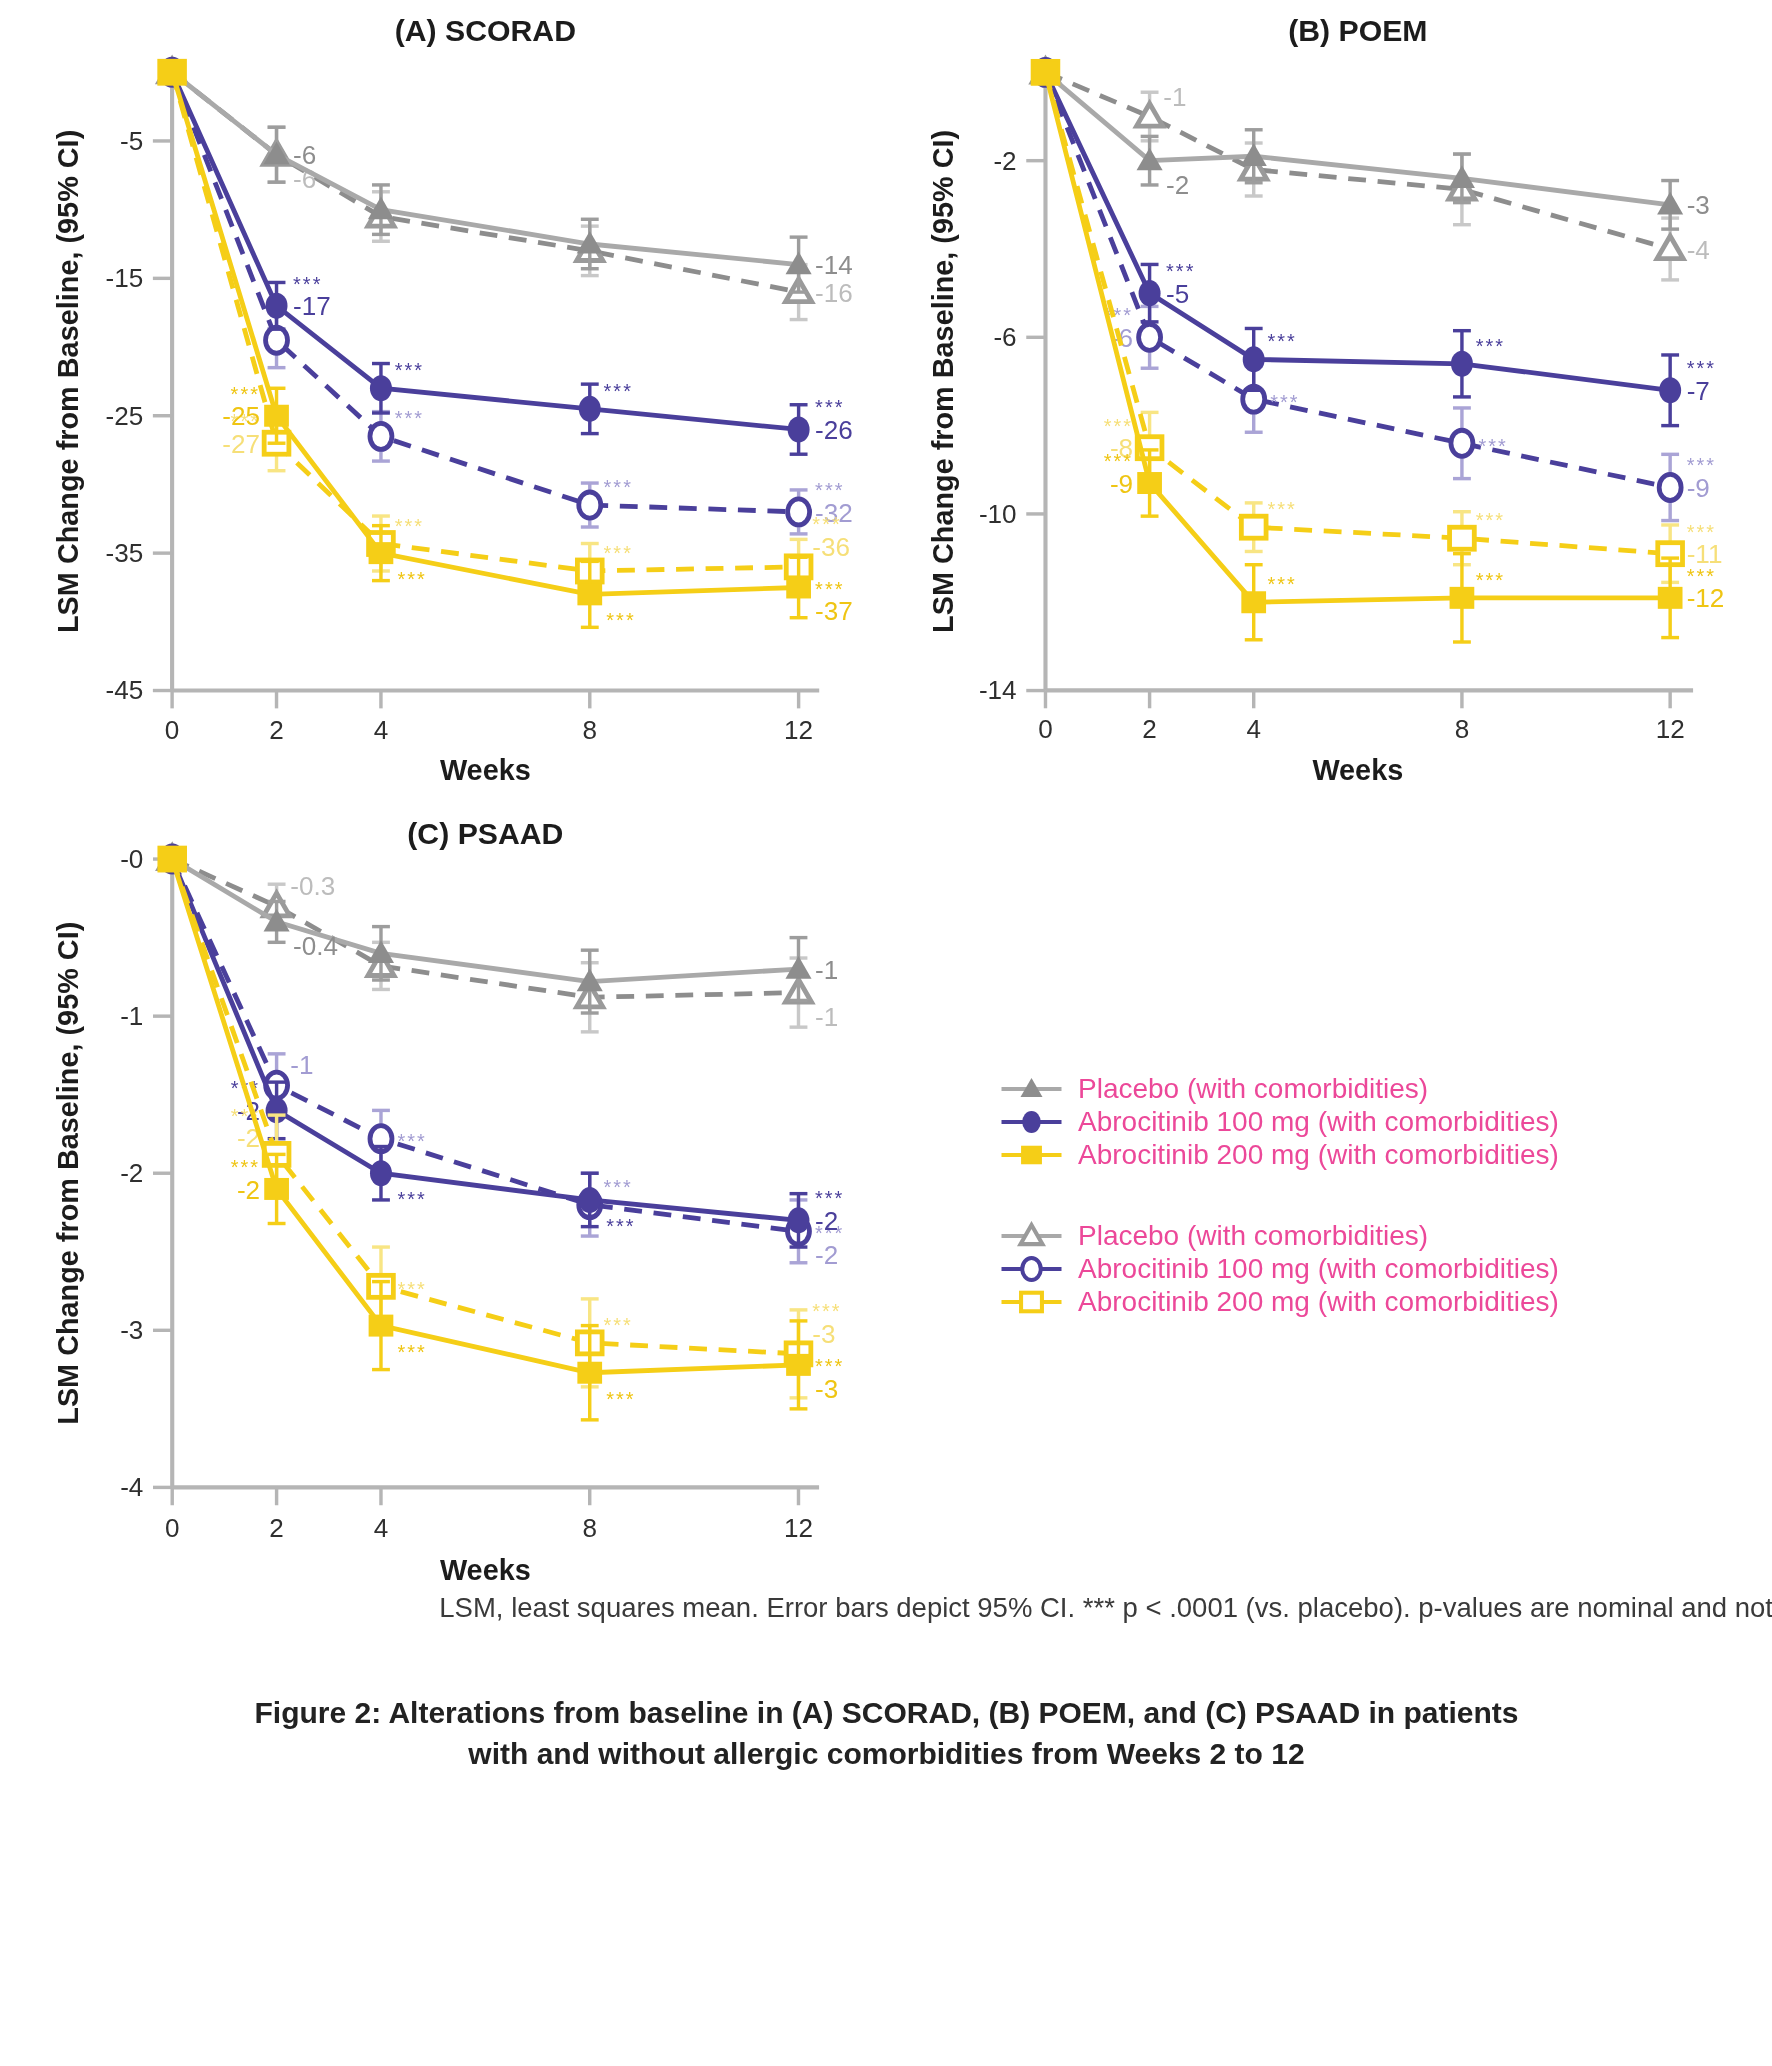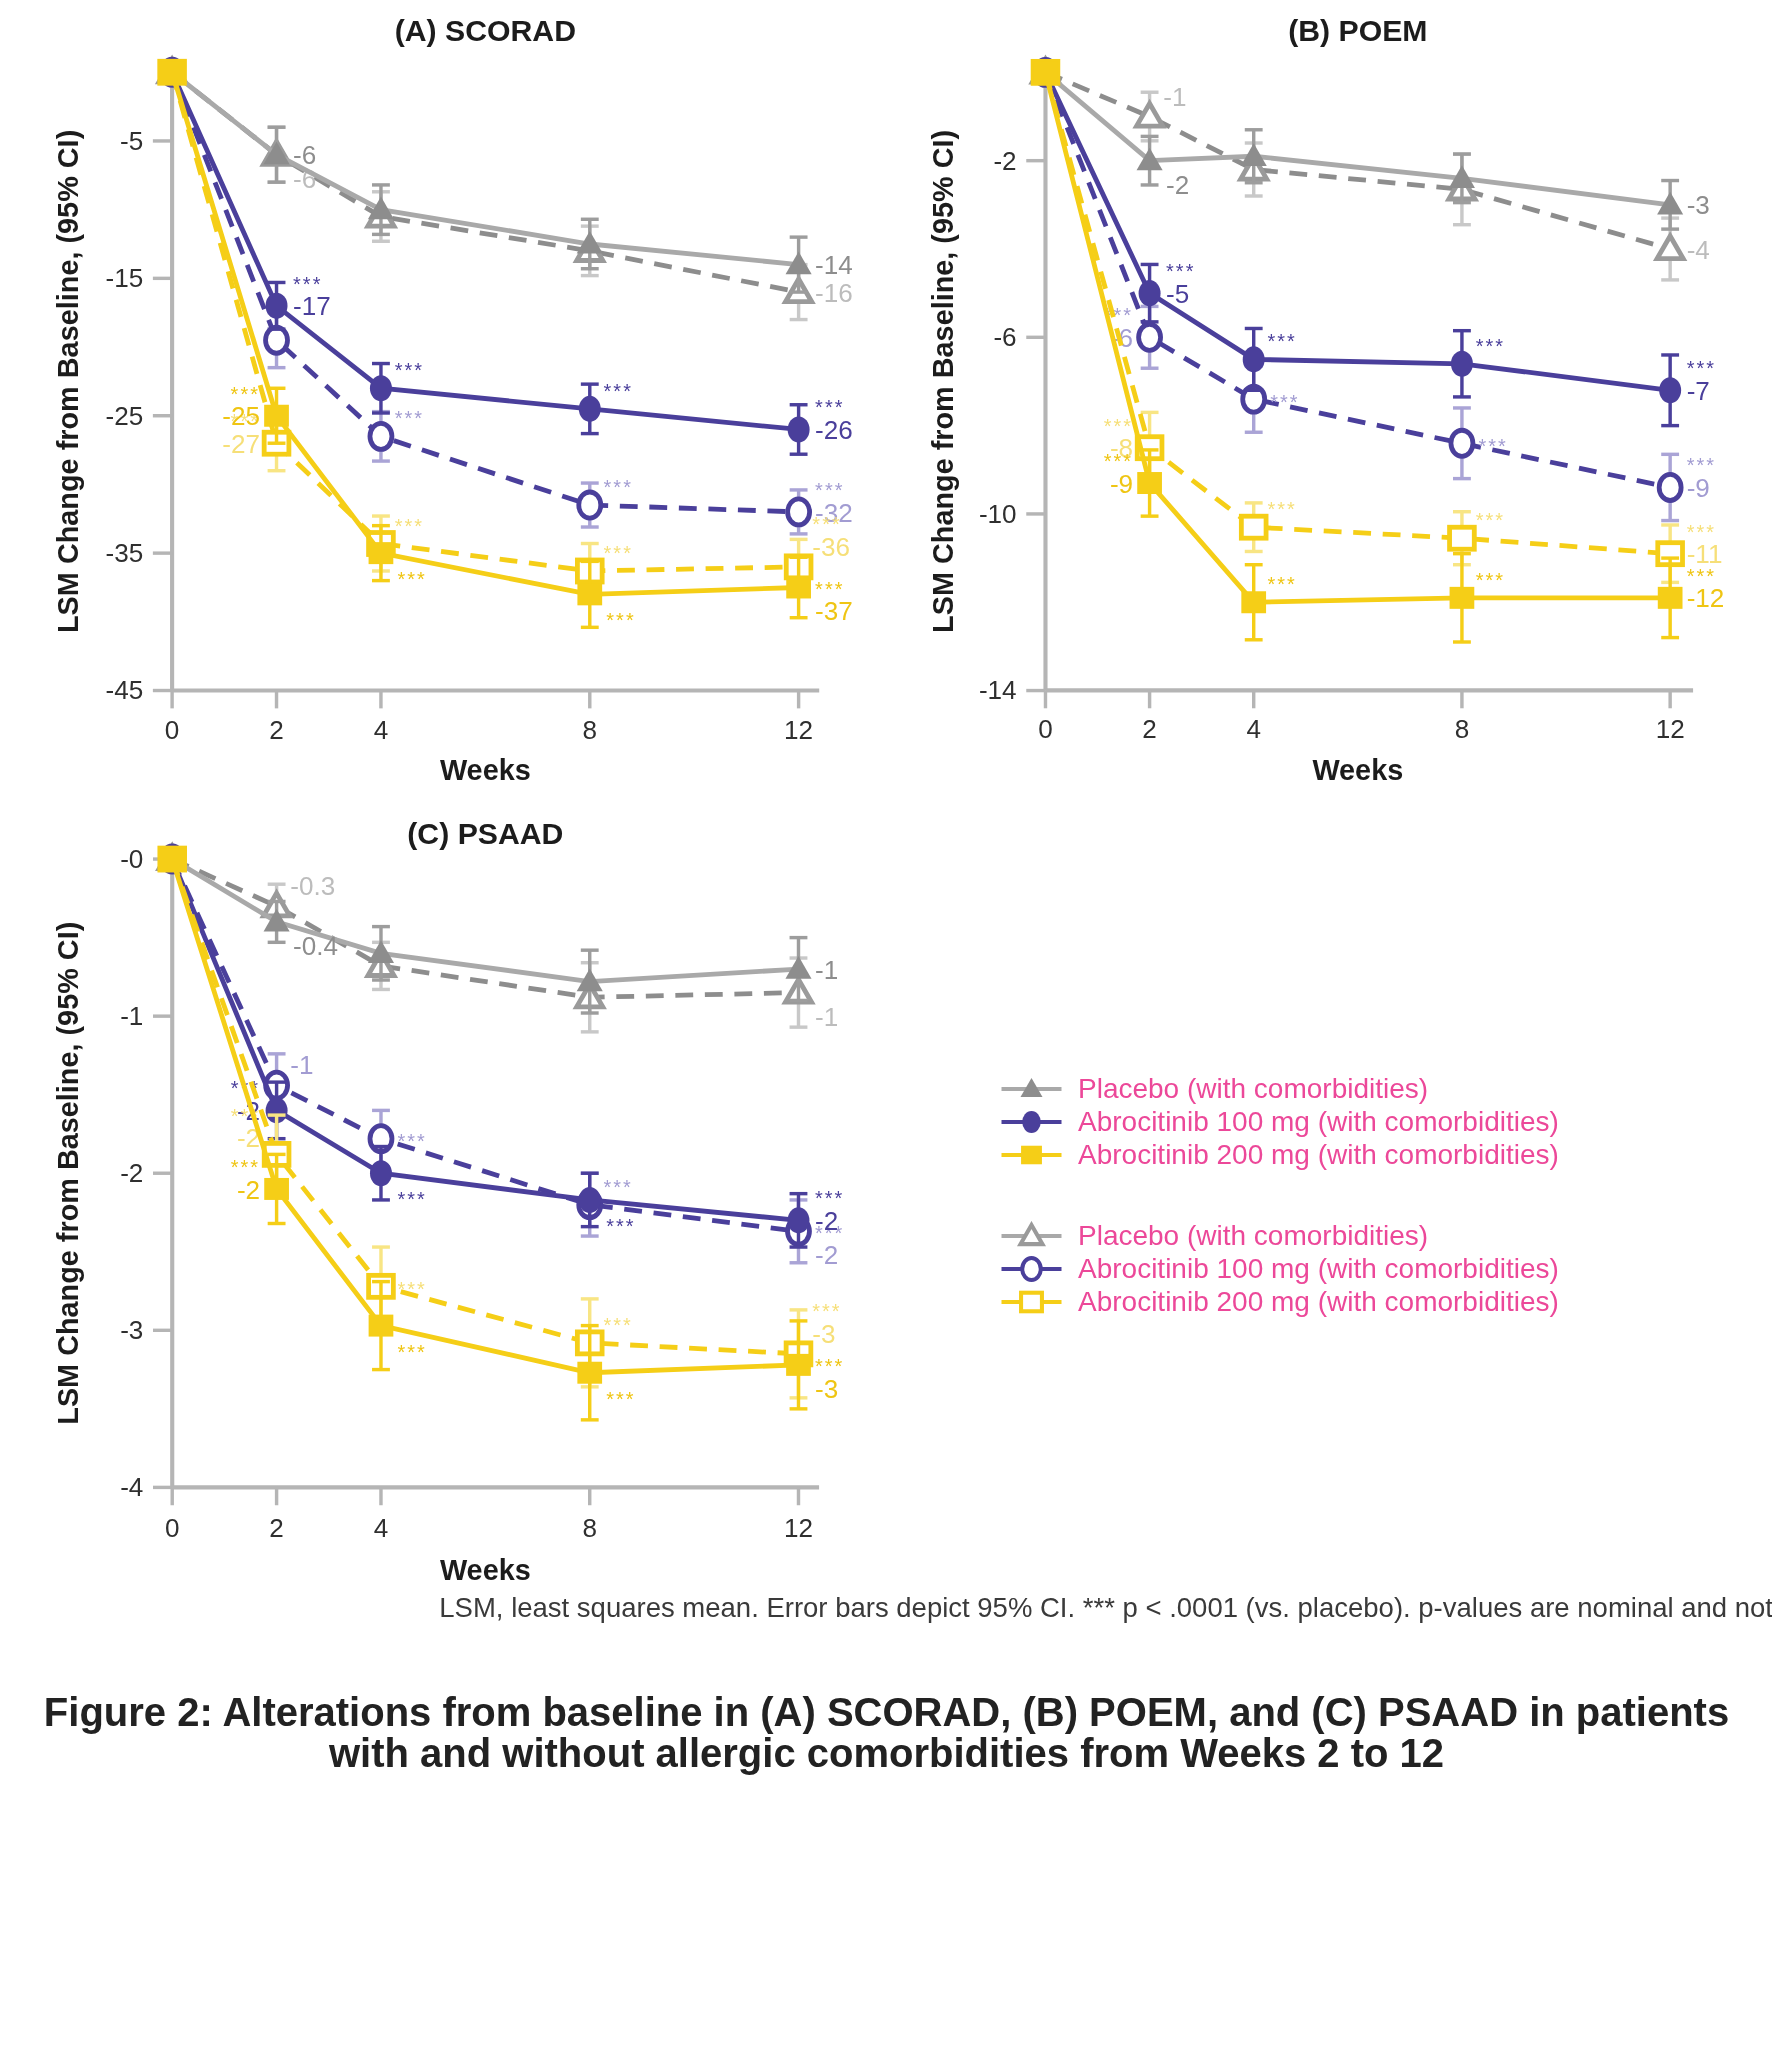--- a/index.html
+++ b/index.html
@@ -11,21 +11,21 @@
   #chart-c{left:38px;top:811px;width:859px;height:800px;}
   svg text{font-family:"Liberation Sans", sans-serif;}
   .legend{position:absolute;left:1000px;top:1072px;width:728px;}
   .legend-group{margin-bottom:48px;}
   .legend-row{display:flex;align-items:center;height:33px;}
   .legend-row svg{flex:0 0 63px;margin-right:15px;}
   .legend-label{font-size:28px;color:#ec4899;white-space:nowrap;}
   .footnote{position:absolute;left:0;top:1589px;width:1773px;text-align:right;
             font-size:27.5px;line-height:37px;color:#3a3a3a;}
   .caption{position:absolute;left:0;top:1692px;width:1773px;text-align:center;
-           font-size:40px;line-height:41px;font-weight:700;color:#222222;}
+           font-size:30px;line-height:41px;font-weight:700;color:#222222;}
 </style>
 </head>
 <body>
 
 <div class="page">
   <div class="chart" id="chart-a"><svg width="859" height="790" viewBox="0 0 1250 1150">
         <line x1="195" y1="77" x2="195" y2="995" stroke="#b5b5b5" stroke-width="6"></line>
         <line x1="195" y1="995" x2="1137" y2="995" stroke="#b5b5b5" stroke-width="6"></line>
         <line x1="167" y1="195" x2="195" y2="195" stroke="#b5b5b5" stroke-width="5"></line>
         <text x="153" y="208" text-anchor="end" font-size="38" fill="#2f2f2f">-5</text>

